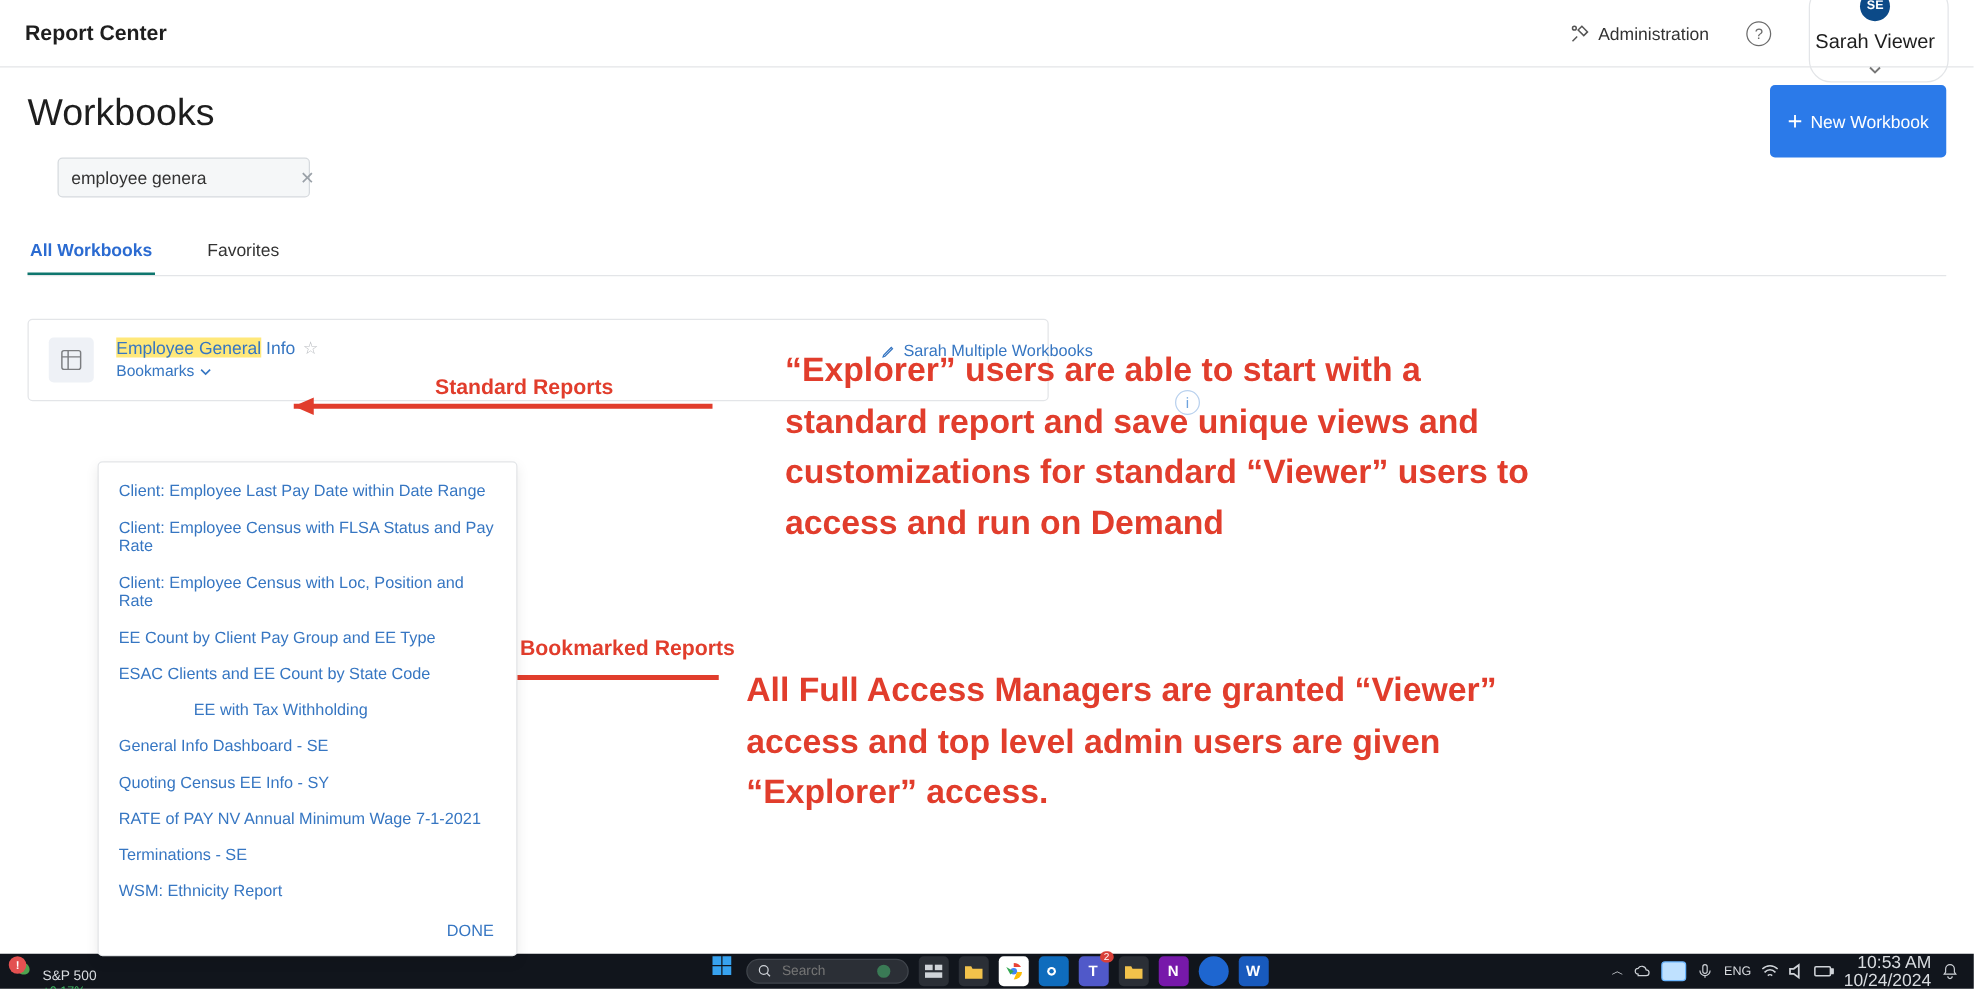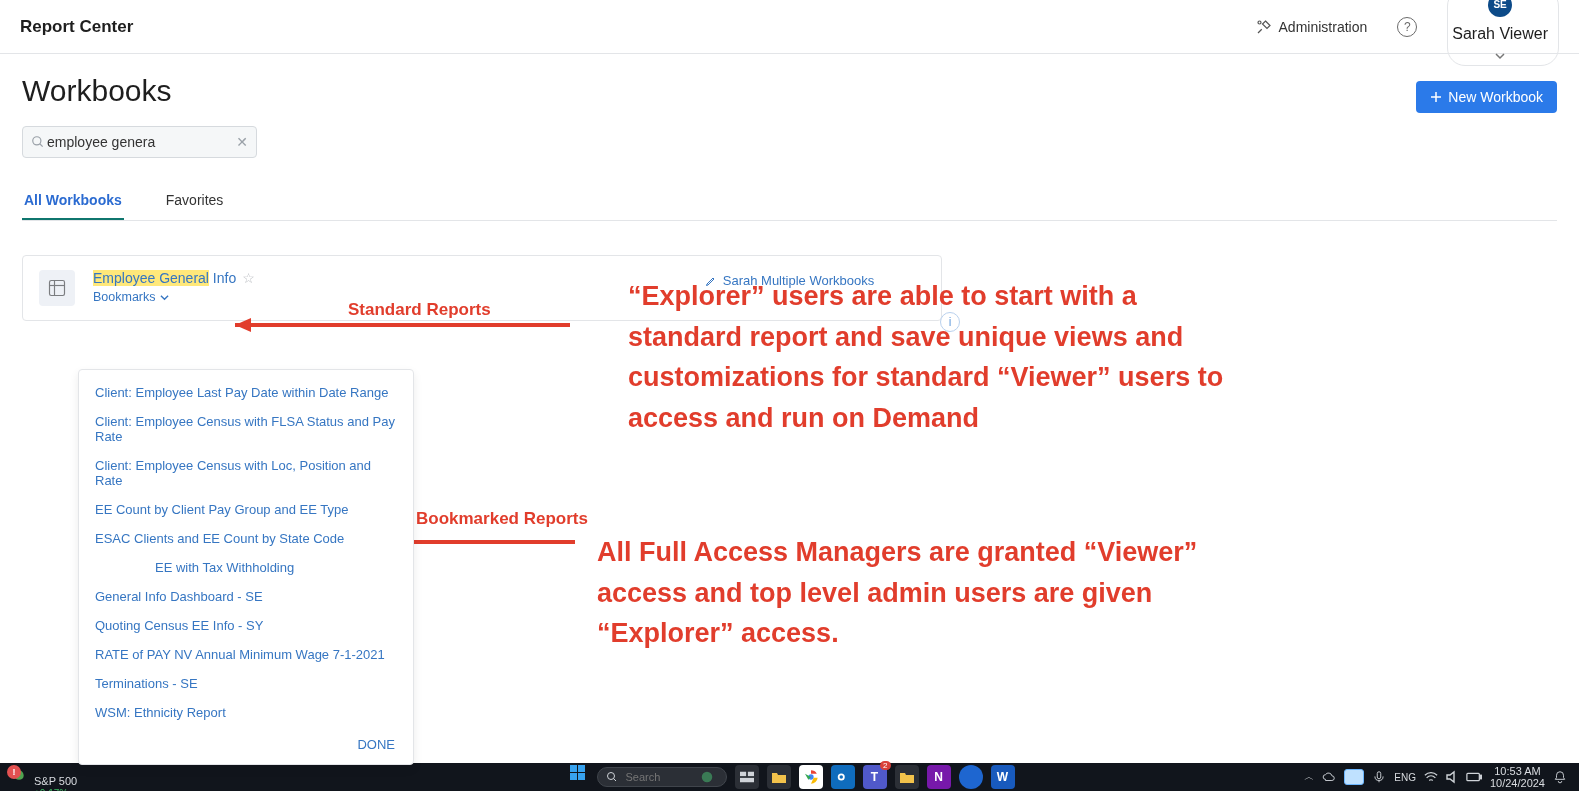--- a/index.html
+++ b/index.html
@@ -21,36 +21,36 @@
   .app-title{font-size:17px;font-weight:600;}
   .hdr-right{display:flex;align-items:center;gap:30px;}
   .hdr-item{display:flex;align-items:center;gap:6px;font-size:14px;color:#333;cursor:pointer;}
   .help-circle{width:20px;height:20px;border:1.5px solid #6b6b6b;border-radius:50%;display:flex;align-items:center;justify-content:center;font-size:12px;color:#6b6b6b;}
   .user-chip{display:flex;align-items:center;gap:8px;border:1px solid var(--grey-border);border-radius:18px;padding:4px 10px 4px 4px;flex-direction:column;}
   .avatar{width:24px;height:24px;border-radius:50%;background:#0c4a88;color:#fff;display:flex;align-items:center;justify-content:center;font-size:10px;font-weight:700;}
 
   
   .page{padding:14px 22px 0 22px;}
   .page-title{font-size:30px;font-weight:400;margin:6px 0 18px 0;}
-  .title-row{display:flex;justify-content:space-between;align-items:center;}
+  .title-row{display:flex;justify-content:space-between;}
   .btn-primary{background:var(--blue);color:#fff;border:none;border-radius:4px;padding:8px 14px;font-size:14px;cursor:pointer;display:flex;align-items:center;gap:6px;}
 
-  .search-box{position:relative;width:235px;border:1px solid #d6dade;border-radius:4px;background:#f5f7f8;display:flex;align-items:center;padding:6px 8px;}
+  .search-box{position:relative;width:202px;border:1px solid #d6dade;border-radius:4px;background:#f5f7f8;display:flex;align-items:center;padding:6px 8px;margin-left:24px;}
   .search-box input{border:none;background:transparent;outline:none;font-size:14px;flex:1;color:#333;}
   .search-icon{color:#9aa1a8;}
   .clear-icon{color:#9aa1a8;font-size:14px;cursor:pointer;}
 
   .tabs{display:flex;gap:40px;border-bottom:1px solid var(--grey-border);margin-top:24px;font-size:14px;}
   .tab{padding:10px 2px;color:#333;cursor:pointer;}
   .tab.active{color:#2b6bd1;border-bottom:2px solid #0f766e;font-weight:600;}
 
   .edit-multi{display:flex;align-items:center;gap:6px;justify-content:center;margin:12px 0 8px 0;font-size:13px;color:var(--link);cursor:pointer;position:absolute;left:0;right:0;top:207px;pointer-events:none;}
   .edit-multi a{pointer-events:auto;display:flex;gap:6px;align-items:center;text-decoration:none;color:var(--link);}
 
-  .workbook-card{display:flex;align-items:flex-start;gap:18px;border:1px solid var(--grey-border);border-radius:4px;padding:14px 16px;margin-top:34px;width:920px;max-width:100%;}
+  .workbook-card{display:flex;align-items:flex-start;gap:18px;border:1px solid var(--grey-border);border-radius:4px;padding:14px 16px;margin-top:34px;width:817px;max-width:100%;}
   .wb-icon{width:36px;height:36px;border-radius:4px;background:#eef1f6;display:flex;align-items:center;justify-content:center;font-size:14px;color:#666;}
   .wb-title-row{display:flex;align-items:center;gap:6px;font-size:14px;}
   .wb-title-link{color:var(--link);text-decoration:none;}
   .wb-hl{background:var(--highlight);}
   .star{color:#b9bcc0;}
   .bookmarks-toggle{margin-top:4px;font-size:12.5px;color:var(--link);display:flex;align-items:center;gap:4px;cursor:pointer;}
 
   .bookmarks-dropdown{position:absolute;left:78px;top:315px;width:336px;background:#fff;border:1px solid var(--grey-border);border-radius:4px;box-shadow:0 4px 10px rgba(0,0,0,.08);padding:8px 0 0 0;font-size:13px;z-index:40;}
   .bookmarks-dropdown a{display:block;padding:7px 16px;color:var(--link);text-decoration:none;cursor:pointer;}
   .bookmarks-dropdown a.indent{padding-left:76px;}
@@ -66,21 +66,21 @@
 
   
   .taskbar{position:fixed;left:0;right:0;bottom:0;height:28px;background:var(--taskbar);display:flex;align-items:center;color:#d9dce0;font-size:11px;}
   .tb-left{display:flex;align-items:center;gap:6px;padding-left:10px;}
   .tb-left .badge{width:14px;height:14px;border-radius:50%;background:#e35151;color:#fff;display:flex;align-items:center;justify-content:center;font-size:9px;font-weight:700;}
   .tb-center{position:absolute;left:50%;transform:translateX(-50%);display:flex;align-items:center;gap:8px;}
   .tb-search{display:flex;align-items:center;gap:6px;background:#2b2f36;border:1px solid #40454c;border-radius:14px;padding:2px 12px 2px 8px;color:#cfd3d8;}
   .tb-search input{background:transparent;border:none;outline:none;color:#cfd3d8;font-size:11px;width:70px;}
   .tb-ico{width:24px;height:24px;border-radius:4px;display:flex;align-items:center;justify-content:center;font-size:12px;color:#fff;}
   .tb-right{margin-left:auto;display:flex;align-items:center;gap:8px;padding-right:12px;}
-  .tb-time{line-height:1.1;text-align:center;font-size:11px;}
+  .tb-time{line-height:1.1;text-align:right;font-size:14px;}
   .stock{line-height:1.1;margin-top:20px;}
   .stock .pct{color:#3fbf64;font-size:10px;}
   .win-logo span{display:inline-block;width:7px;height:7px;margin:0.5px;}
 </style>
 </head>
 <body>
 
 <div class="app-header">
   <div class="app-title">Report Center</div>
   <div class="hdr-right">

